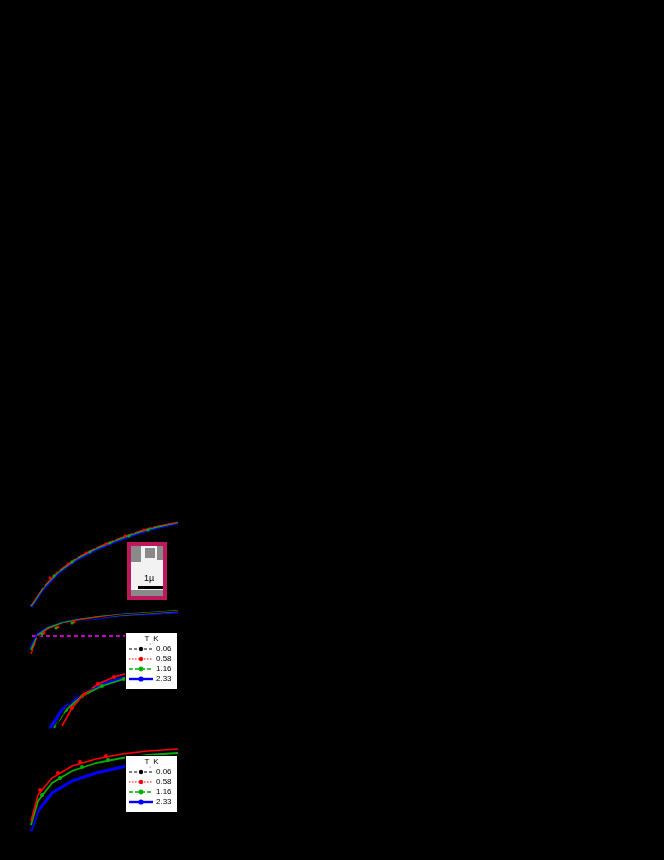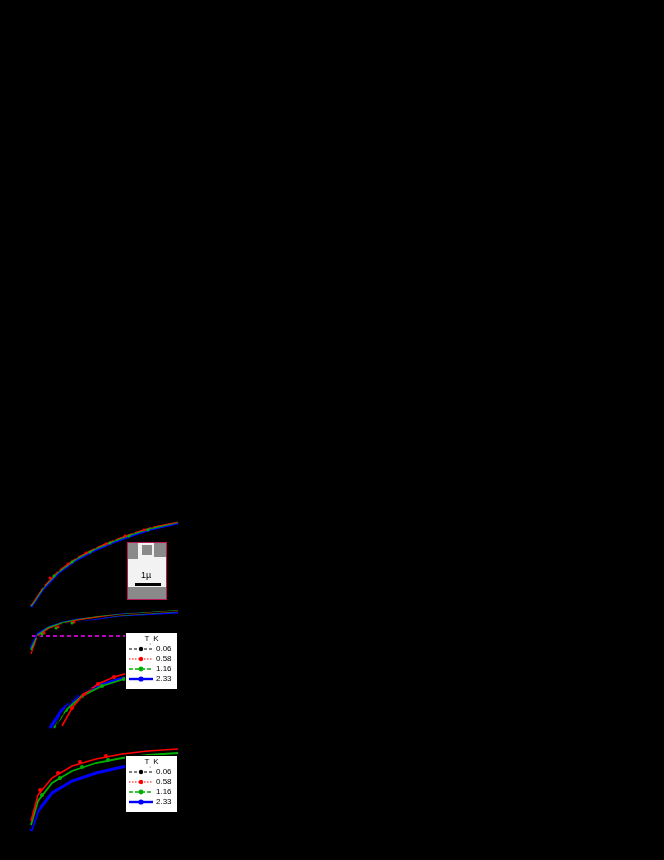--- a/index.html
+++ b/index.html
@@ -65,21 +65,21 @@
     font-size: 8px;
     color: #000000;
     line-height: 10px;
     padding-left: 2px;
   }
 
   
   .inset {
     position: absolute;
     background: #f2f2f2;
-    border: 1px solid #be185d;
+    border: 4px solid #be185d;
     box-sizing: border-box;
     overflow: hidden;
   }
   .inset .blk {
     position: absolute;
     background: #8a8a8a;
   }
   .inset .scalebar {
     position: absolute;
     background: #000000;

